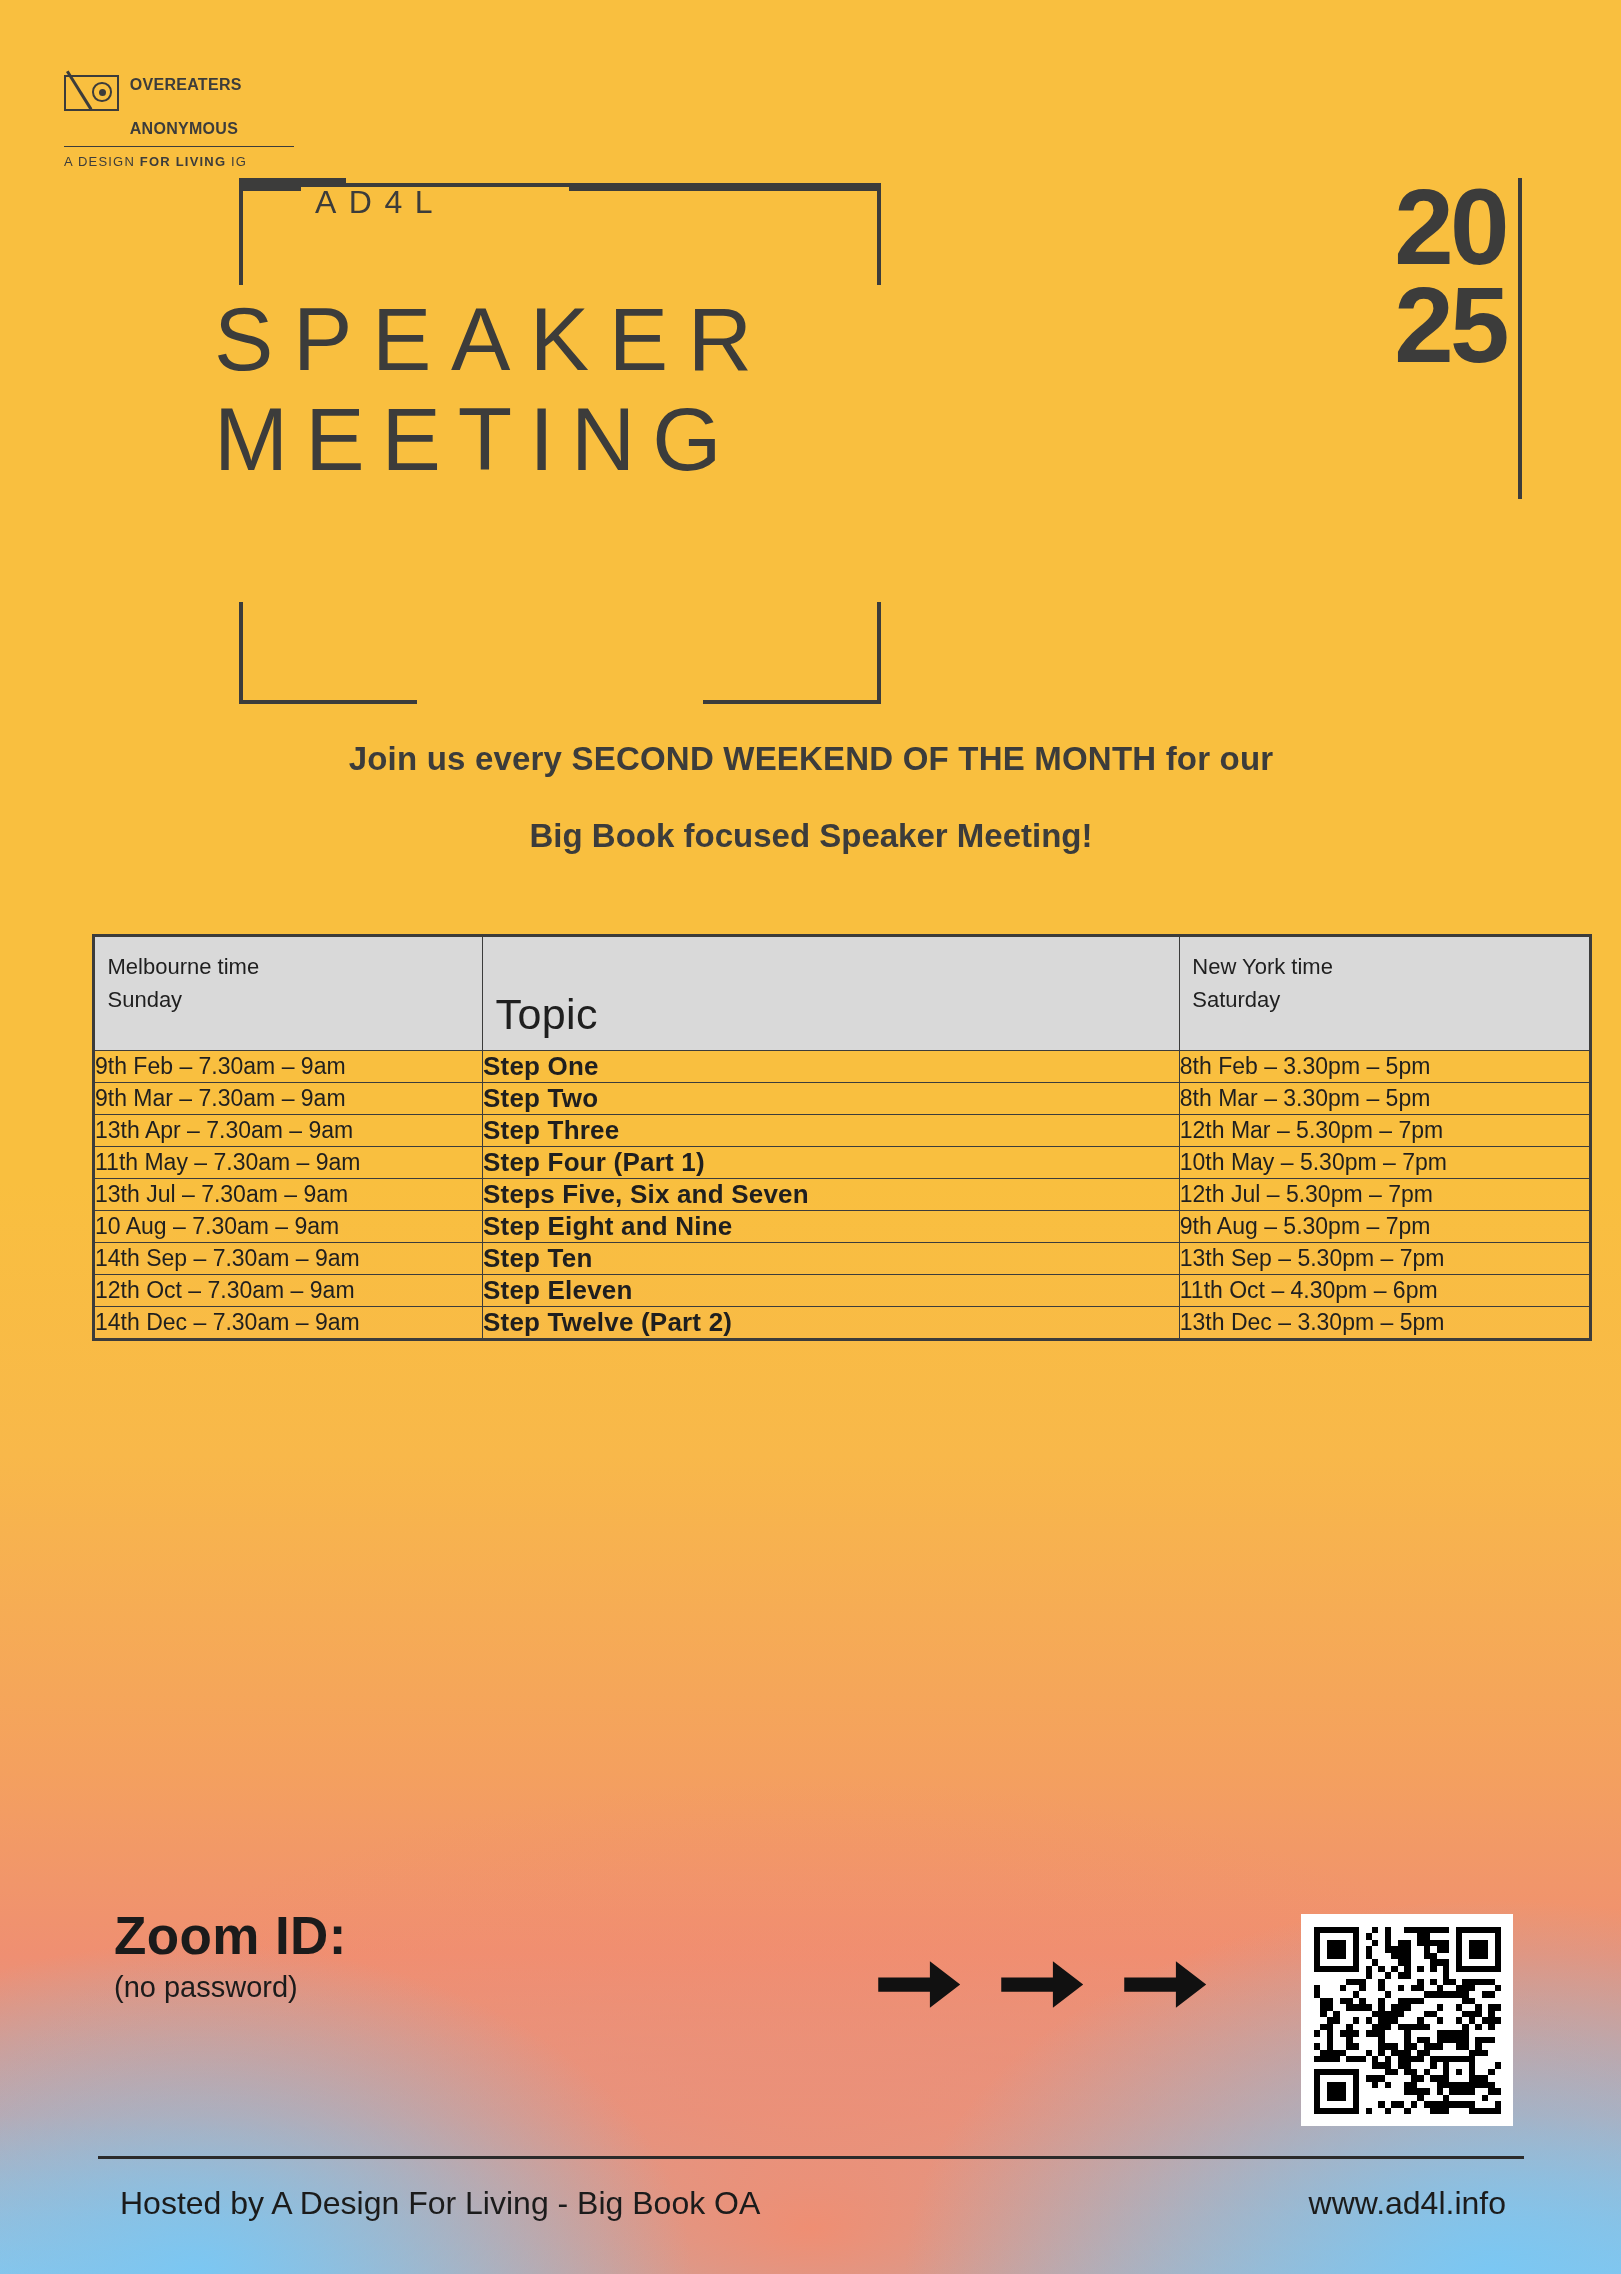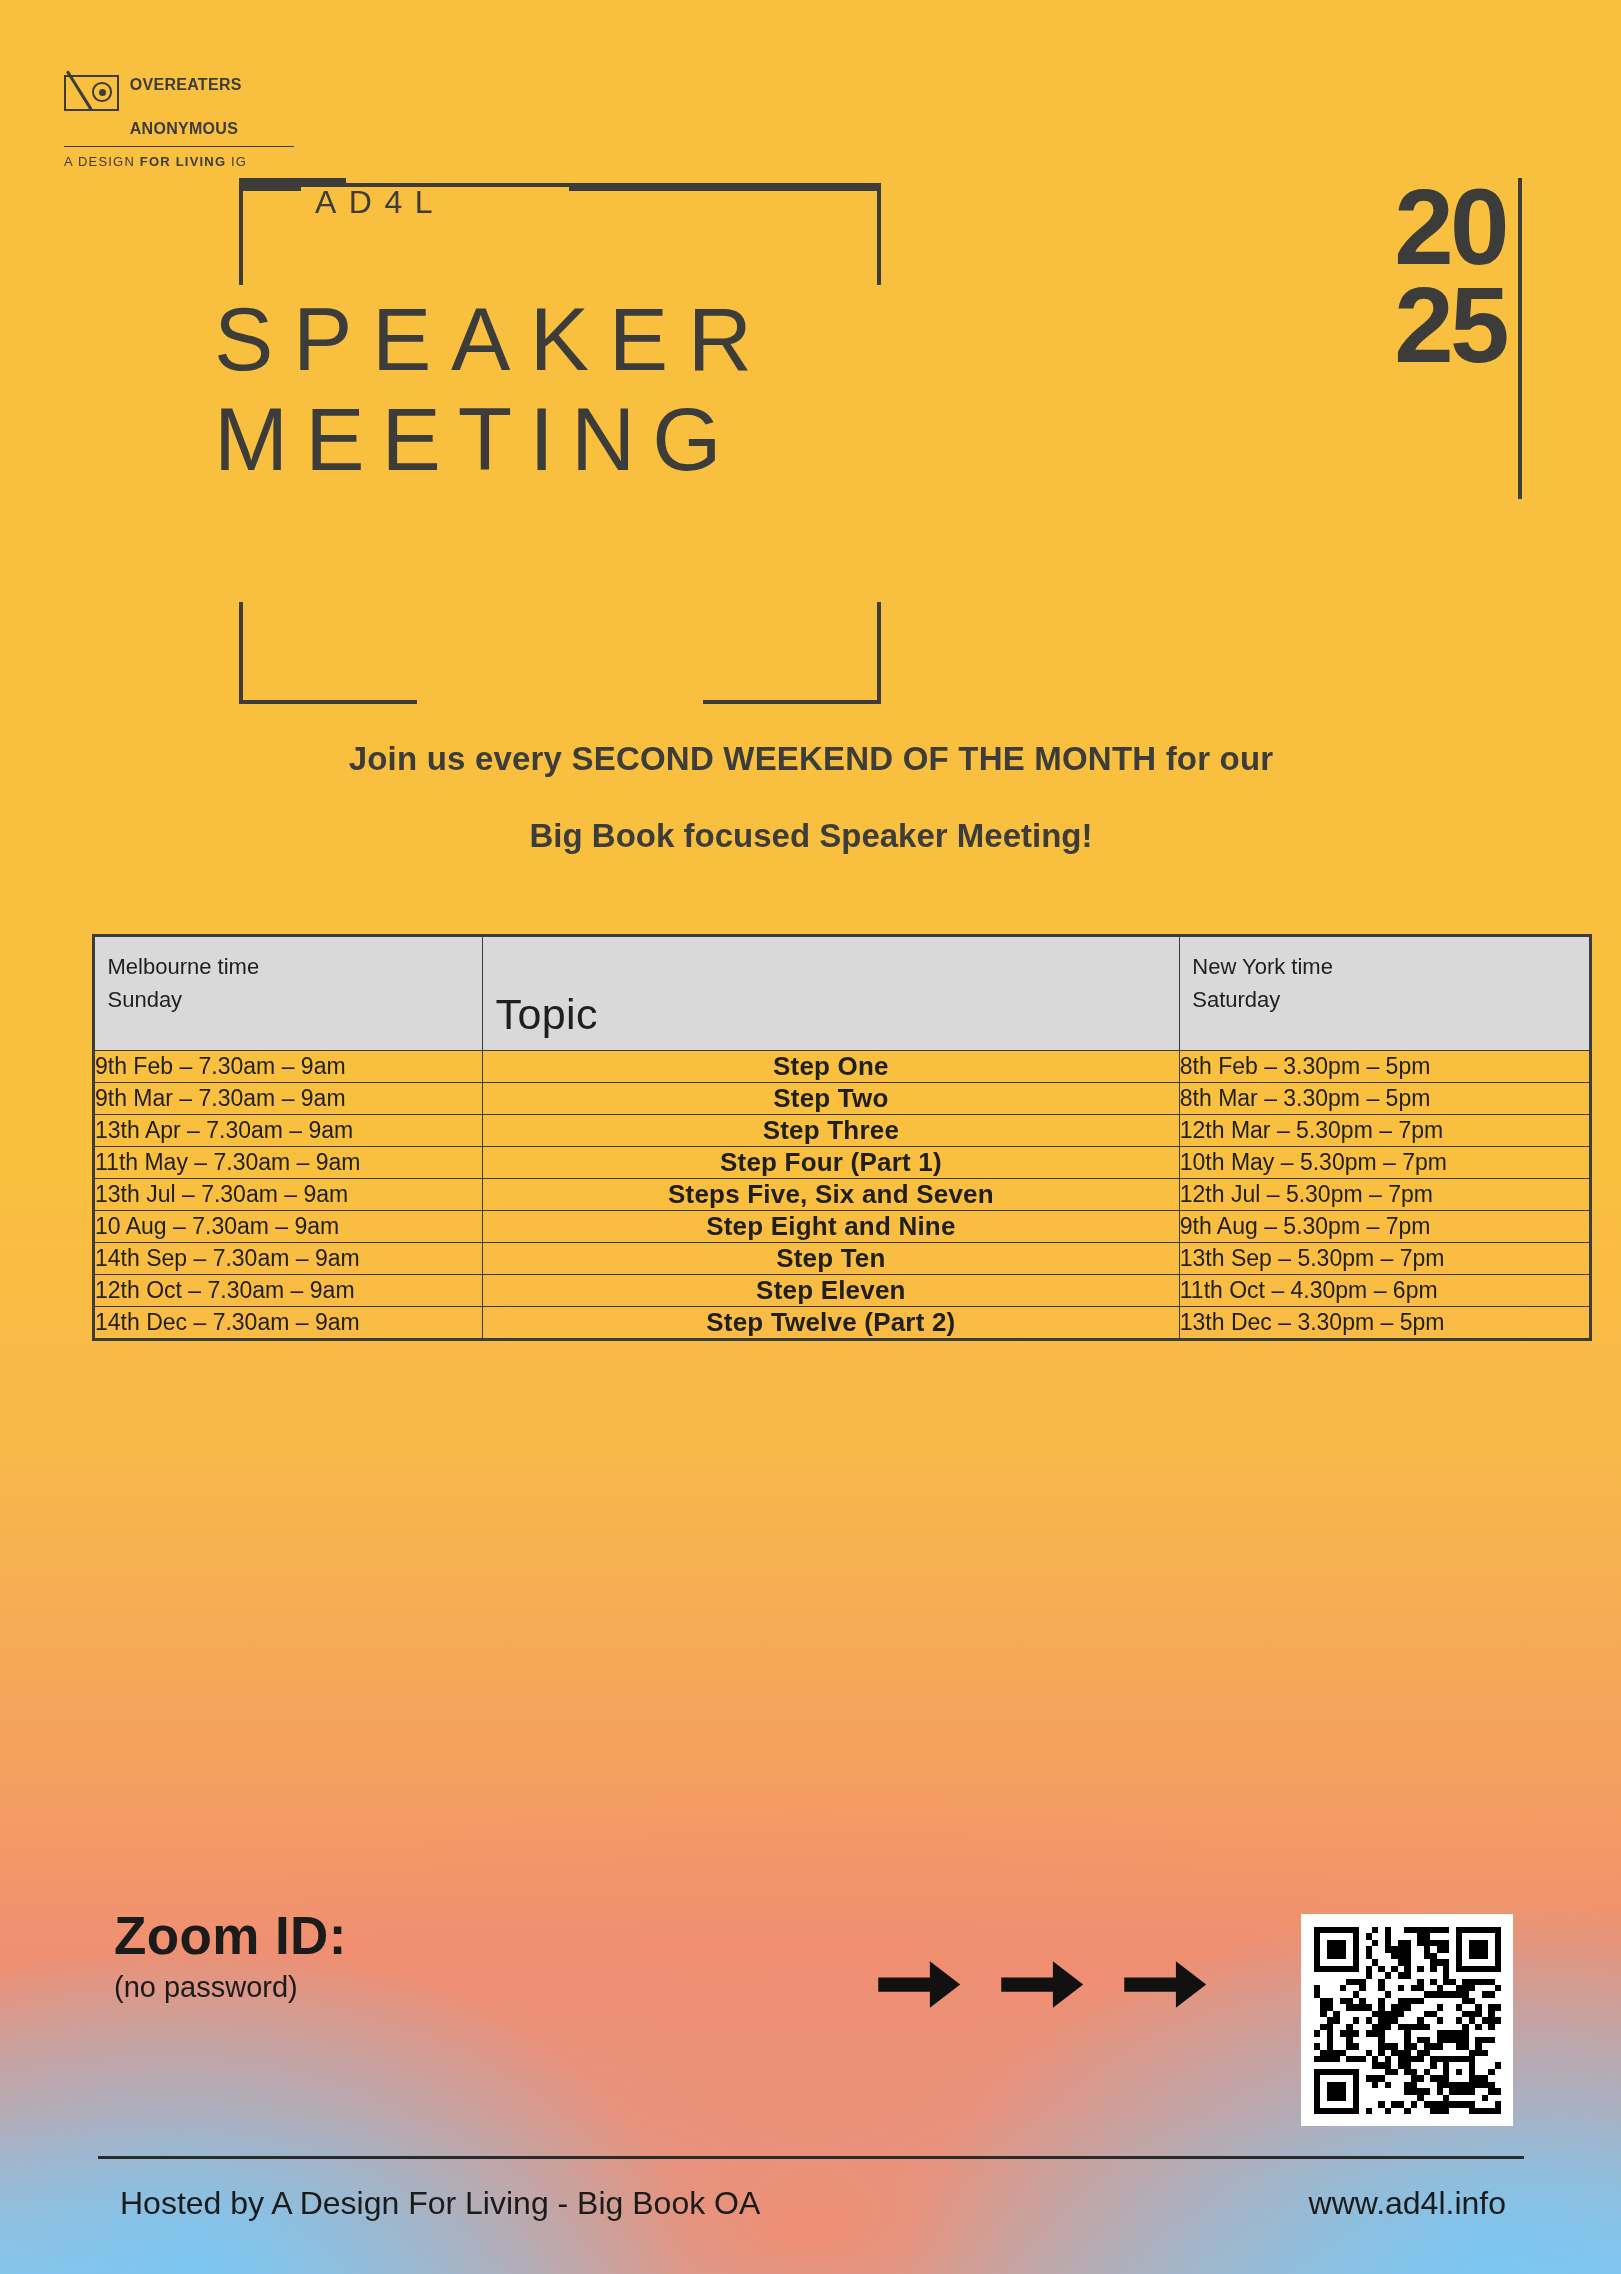--- a/index.html
+++ b/index.html
@@ -224,21 +224,20 @@
   td.cell-time {
     padding: 11.6px 12.5px;
     font-size: 23px;
     white-space: nowrap;
   }
   td.cell-topic {
     padding: 11.6px 12.5px;
     font-size: 26px;
     font-weight: bold;
     letter-spacing: 0.2px;
-    text-align: center;
   }
 
   
   .zoom-block {
     position: absolute;
     left: 114px;
     top: 1905px;
     color: #1b1b1b;
   }
   .zoom-label {

